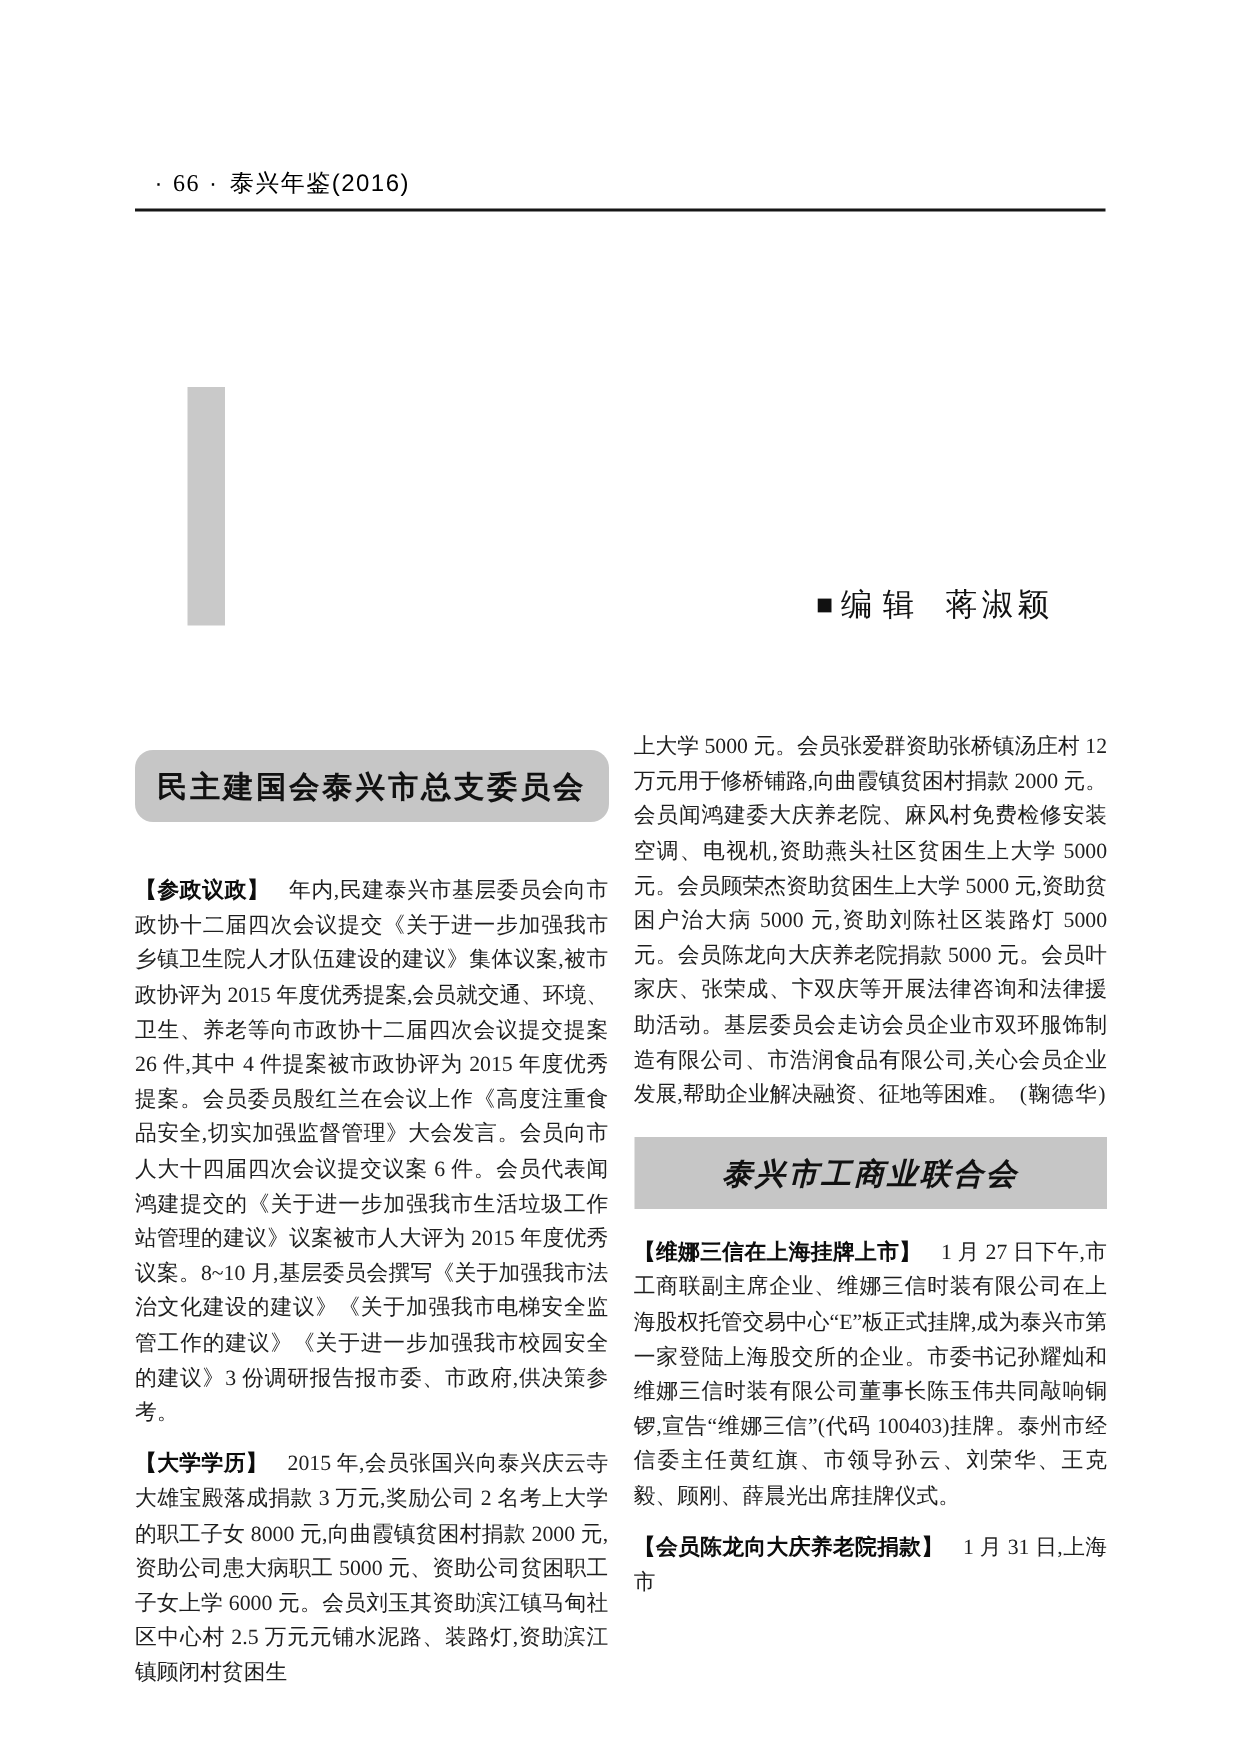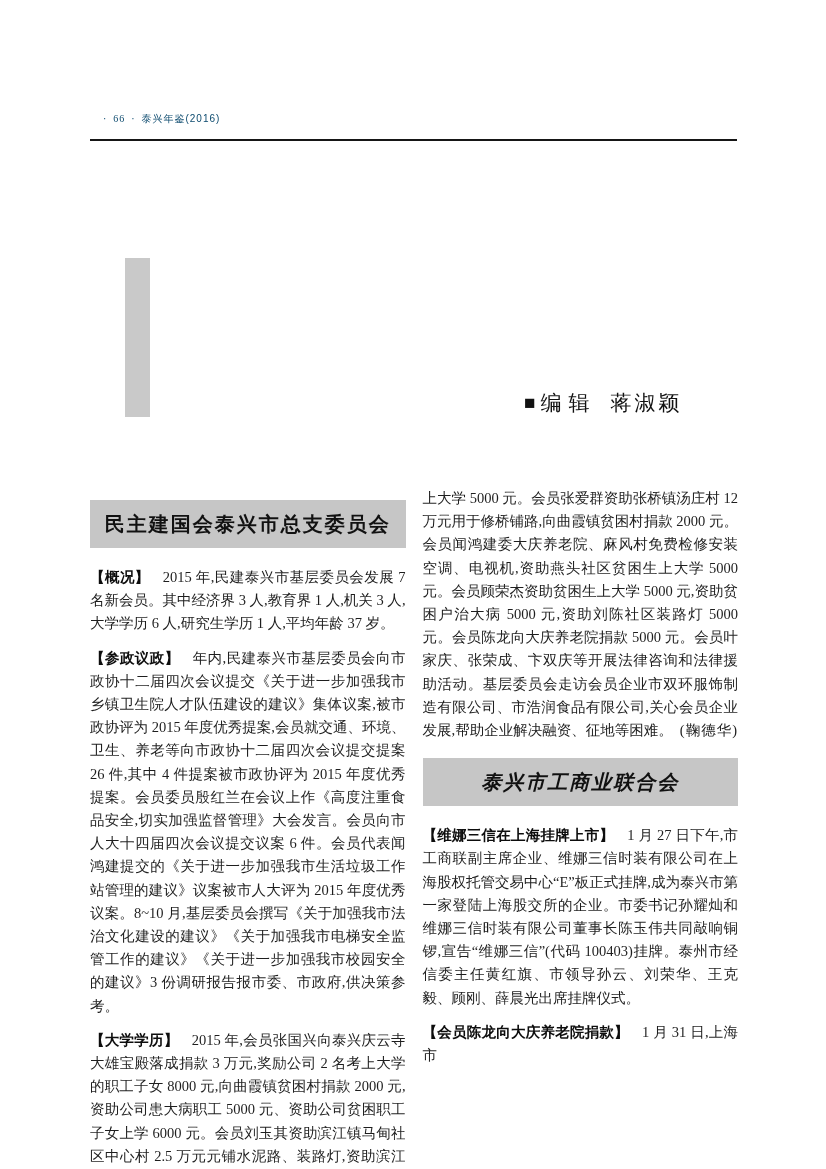--- a/index.html
+++ b/index.html
@@ -11,24 +11,24 @@
     overflow: hidden;
     font-family: "Liberation Serif", "DejaVu Serif", serif;
     color: #1c1c1c;
   }
 
   
   .running-header {
     position: absolute;
     left: 101px;
     top: 112px;
-    font-size: 10px;
+    font-size: 16px;
     letter-spacing: 1px;
     font-family: "Liberation Sans", "DejaVu Sans", sans-serif;
-    color: #0c4a6e;
+    color: #000000;
     white-space: nowrap;
   }
   .running-header .pagenum { font-family: "Liberation Serif", "DejaVu Serif", serif; padding: 0 4px; }
   .running-header .dot { padding: 0 2px; }
   .header-rule {
     position: absolute;
     left: 90px;
     top: 139px;
     width: 647px;
     height: 2px;
@@ -51,21 +51,21 @@
     margin: 0;
     font-size: 56px;
     line-height: 1.15;
     font-weight: 900;
     letter-spacing: 2px;
     color: #0a0a0a;
     white-space: nowrap;
   }
   .editor-line {
     position: absolute;
-    left: 524px;
+    left: 544px;
     top: 389px;
     font-size: 21px;
     color: #111;
     white-space: nowrap;
   }
   .editor-marker { display: inline-block; font-size: 19px; margin-right: 5px; transform: translateY(-1px); }
   .editor-label { letter-spacing: 7px; }
   .editor-name { margin-left: 14px; letter-spacing: 3px; }
 
   
@@ -84,21 +84,21 @@
     background: #c6c6c6;
     display: flex;
     align-items: center;
     justify-content: center;
     font-family: "Liberation Sans", "DejaVu Sans", sans-serif;
     font-weight: bold;
     font-size: 20px;
     letter-spacing: 2px;
     color: #111;
   }
-  .column-left .section-header { margin: 13px 0 18px 0; }
+  .column-left .section-header { margin: 13px 0 35px 0; border-radius: 12px; }
   .column-right .section-header { margin: 16px 0 18px 0; font-style: italic; }
 
   .para {
     margin: 0 0 11px 0;
     font-size: 14.5px;
     line-height: 23.2px;
     text-align: justify;
     color: #1e1e1e;
   }
   .para:last-child { margin-bottom: 0; }
@@ -128,21 +128,20 @@
 
   <div class="editor-line">
     <span class="editor-marker">■</span><span class="editor-label">编辑</span><span class="editor-name">蒋淑颖</span>
   </div>
 
   <div class="columns">
 
     <div class="column column-left">
       <div class="section-header">民主建国会泰兴市总支委员会</div>
 
-      <p class="para"><span class="para-label">【概况】</span><span>2015 年,民建泰兴市基层委员会发展 7 名新会员。其中经济界 3 人,教育界 1 人,机关 3 人,大学学历 6 人,研究生学历 1 人,平均年龄 37 岁。</span></p>
 
       <p class="para"><span class="para-label">【参政议政】</span><span>年内,民建泰兴市基层委员会向市政协十二届四次会议提交《关于进一步加强我市乡镇卫生院人才队伍建设的建议》集体议案,被市政协评为 2015 年度优秀提案,会员就交通、环境、卫生、养老等向市政协十二届四次会议提交提案 26 件,其中 4 件提案被市政协评为 2015 年度优秀提案。会员委员殷红兰在会议上作《高度注重食品安全,切实加强监督管理》大会发言。会员向市人大十四届四次会议提交议案 6 件。会员代表闻鸿建提交的《关于进一步加强我市生活垃圾工作站管理的建议》议案被市人大评为 2015 年度优秀议案。8~10 月,基层委员会撰写《关于加强我市法治文化建设的建议》《关于加强我市电梯安全监管工作的建议》《关于进一步加强我市校园安全的建议》3 份调研报告报市委、市政府,供决策参考。</span></p>
 
       <p class="para"><span class="para-label">【大学学历】</span><span>2015 年,会员张国兴向泰兴庆云寺大雄宝殿落成捐款 3 万元,奖励公司 2 名考上大学的职工子女 8000 元,向曲霞镇贫困村捐款 2000 元,资助公司患大病职工 5000 元、资助公司贫困职工子女上学 6000 元。会员刘玉其资助滨江镇马甸社区中心村 2.5 万元元铺水泥路、装路灯,资助滨江镇顾闭村贫困生</span></p>
     </div>
 
     <div class="column column-right">
       <p class="para"><span>上大学 5000 元。会员张爱群资助张桥镇汤庄村 12 万元用于修桥铺路,向曲霞镇贫困村捐款 2000 元。会员闻鸿建委大庆养老院、麻风村免费检修安装空调、电视机,资助燕头社区贫困生上大学 5000 元。会员顾荣杰资助贫困生上大学 5000 元,资助贫困户治大病 5000 元,资助刘陈社区装路灯 5000 元。会员陈龙向大庆养老院捐款 5000 元。会员叶家庆、张荣成、卞双庆等开展法律咨询和法律援助活动。基层委员会走访会员企业市双环服饰制造有限公司、市浩润食品有限公司,关心会员企业发展,帮助企业解决融资、征地等困难。</span><span class="attribution">(鞠德华)</span></p>
 
       <div class="section-header">泰兴市工商业联合会</div>

